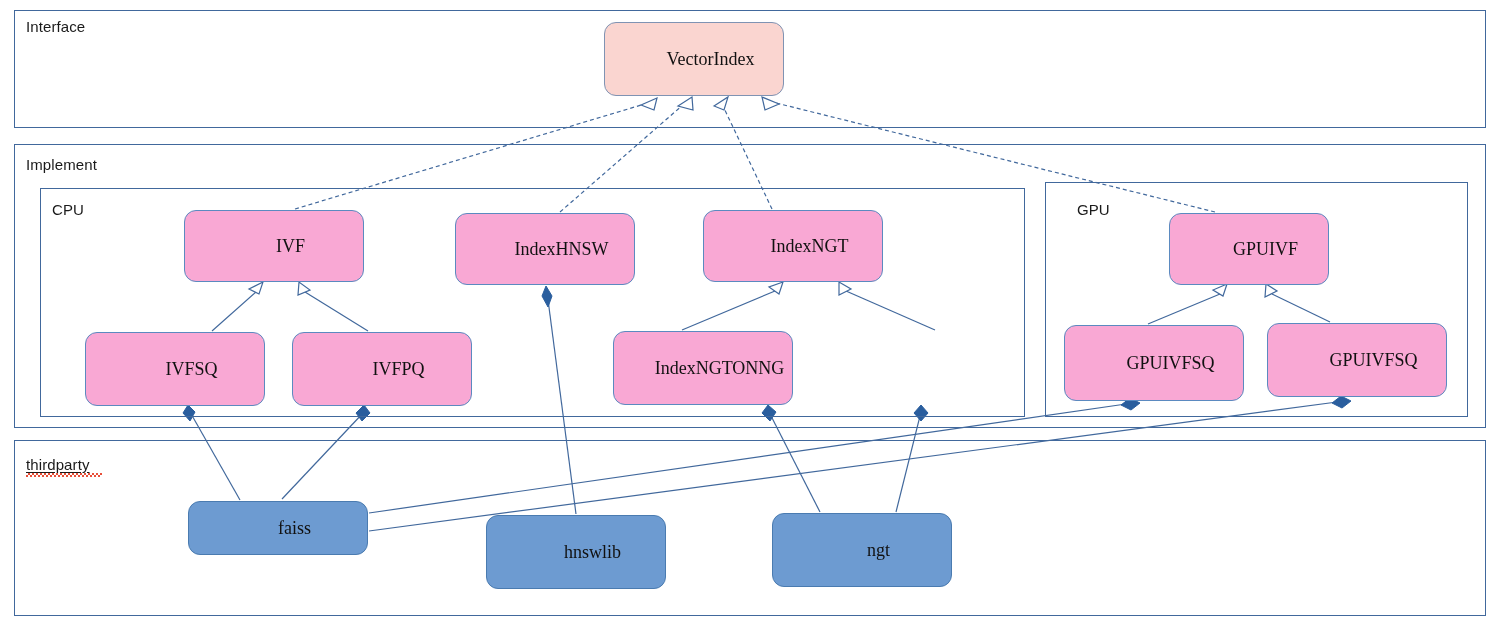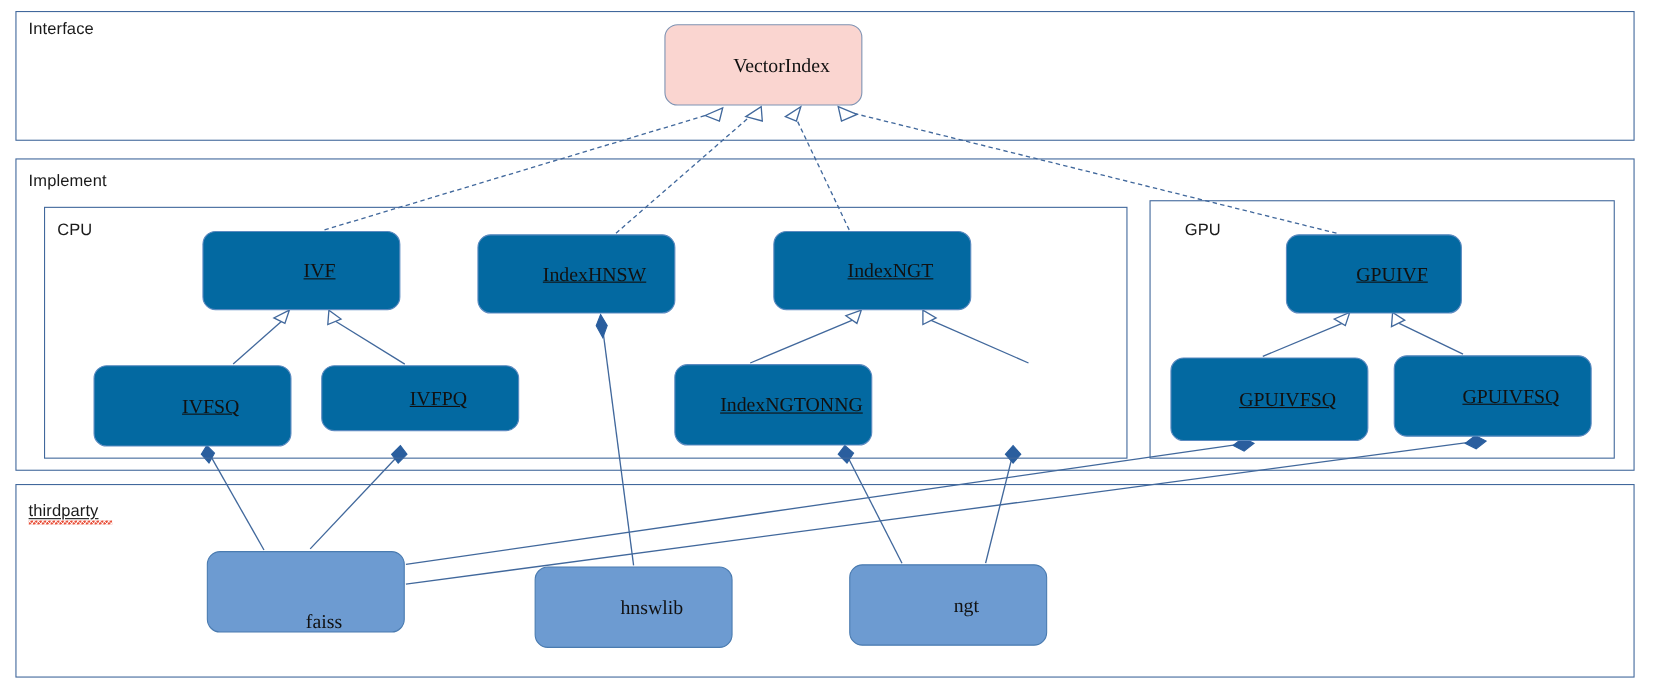--- a/index.html
+++ b/index.html
@@ -16,21 +16,21 @@
             background-image:
               radial-gradient(circle at 1px 3px,#e8503a 1.1px,transparent 1.2px),
               radial-gradient(circle at 3px 1px,#e8503a 1.1px,transparent 1.2px);
             background-size:4px 4px;}
 
   .node{position:absolute;box-sizing:border-box;border-radius:12px;
         display:flex;align-items:center;justify-content:center;
         font-family:"Liberation Serif",serif;font-size:18px;color:#111111;
         border:1px solid #5b8ac0;text-align:center;line-height:1;padding-left:33px;}
   .node.iface{background:#fad5d0;border-color:#7f93b3;border-width:1.5px;}
-  .node.impl{background:#0369a1;border-color:#5b8ac0;text-decoration:underline;}
+  .node.impl{background:#f9a8d4;border-color:#5b8ac0;}
   .node.third{background:#6d9bd1;border-color:#4a7bb0;}
 </style>
 </head>
 <body>
 
 <div id="canvas">
 
   <svg id="wires" viewBox="0 0 1503 628" xmlns="http://www.w3.org/2000/svg">
     <g fill="none" stroke="#41689c" stroke-width="1.2">
 
@@ -109,46 +109,46 @@
   <div class="node iface" style="left:604px;top:22px;width:180px;height:74px;">
     <span>VectorIndex</span>
   </div>
 
   <div class="node impl" style="left:184px;top:210px;width:180px;height:72px;">
     <span>IVF</span>
   </div>
   <div class="node impl" style="left:85px;top:332px;width:180px;height:74px;">
     <span>IVFSQ</span>
   </div>
-  <div class="node impl" style="left:292px;top:332px;width:180px;height:60px;">
+  <div class="node impl" style="left:292px;top:332px;width:180px;height:74px;">
     <span>IVFPQ</span>
   </div>
 
-  <div class="node impl" style="left:434px;top:213px;width:180px;height:72px;">
+  <div class="node impl" style="left:455px;top:213px;width:180px;height:72px;">
     <span>IndexHNSW</span>
   </div>
 
   <div class="node impl" style="left:703px;top:210px;width:180px;height:72px;">
     <span>IndexNGT</span>
   </div>
   <div class="node impl" style="left:613px;top:331px;width:180px;height:74px;justify-content:center;">
     <span>IndexNGTONNG</span>
   </div>
 
   <div class="node impl" style="left:1169px;top:213px;width:160px;height:72px;">
     <span>GPUIVF</span>
   </div>
   <div class="node impl" style="left:1064px;top:325px;width:180px;height:76px;">
     <span>GPUIVFSQ</span>
   </div>
   <div class="node impl" style="left:1267px;top:323px;width:180px;height:74px;">
     <span>GPUIVFSQ</span>
   </div>
 
-  <div class="node third" style="left:188px;top:501px;width:180px;height:74px;align-items:flex-end;">
+  <div class="node third" style="left:188px;top:501px;width:180px;height:54px;">
     <span>faiss</span>
   </div>
   <div class="node third" style="left:486px;top:515px;width:180px;height:74px;">
     <span>hnswlib</span>
   </div>
   <div class="node third" style="left:772px;top:513px;width:180px;height:74px;">
     <span>ngt</span>
   </div>
 
 </div>

